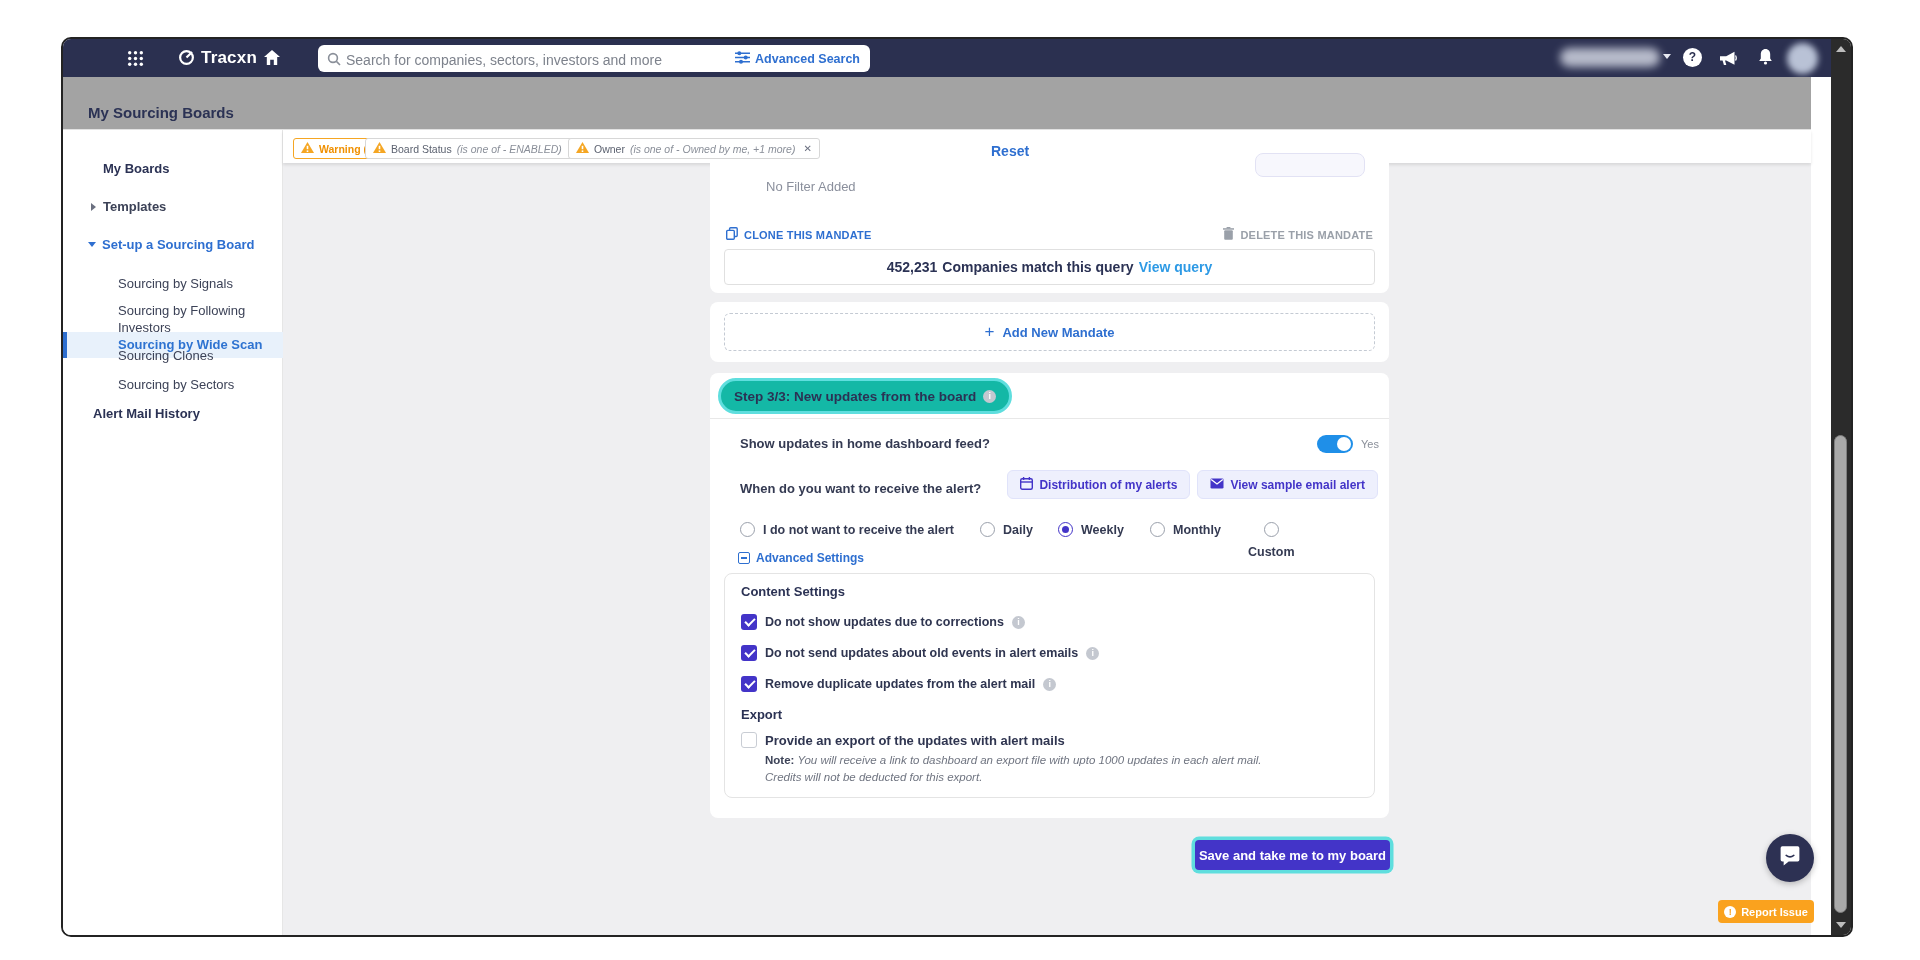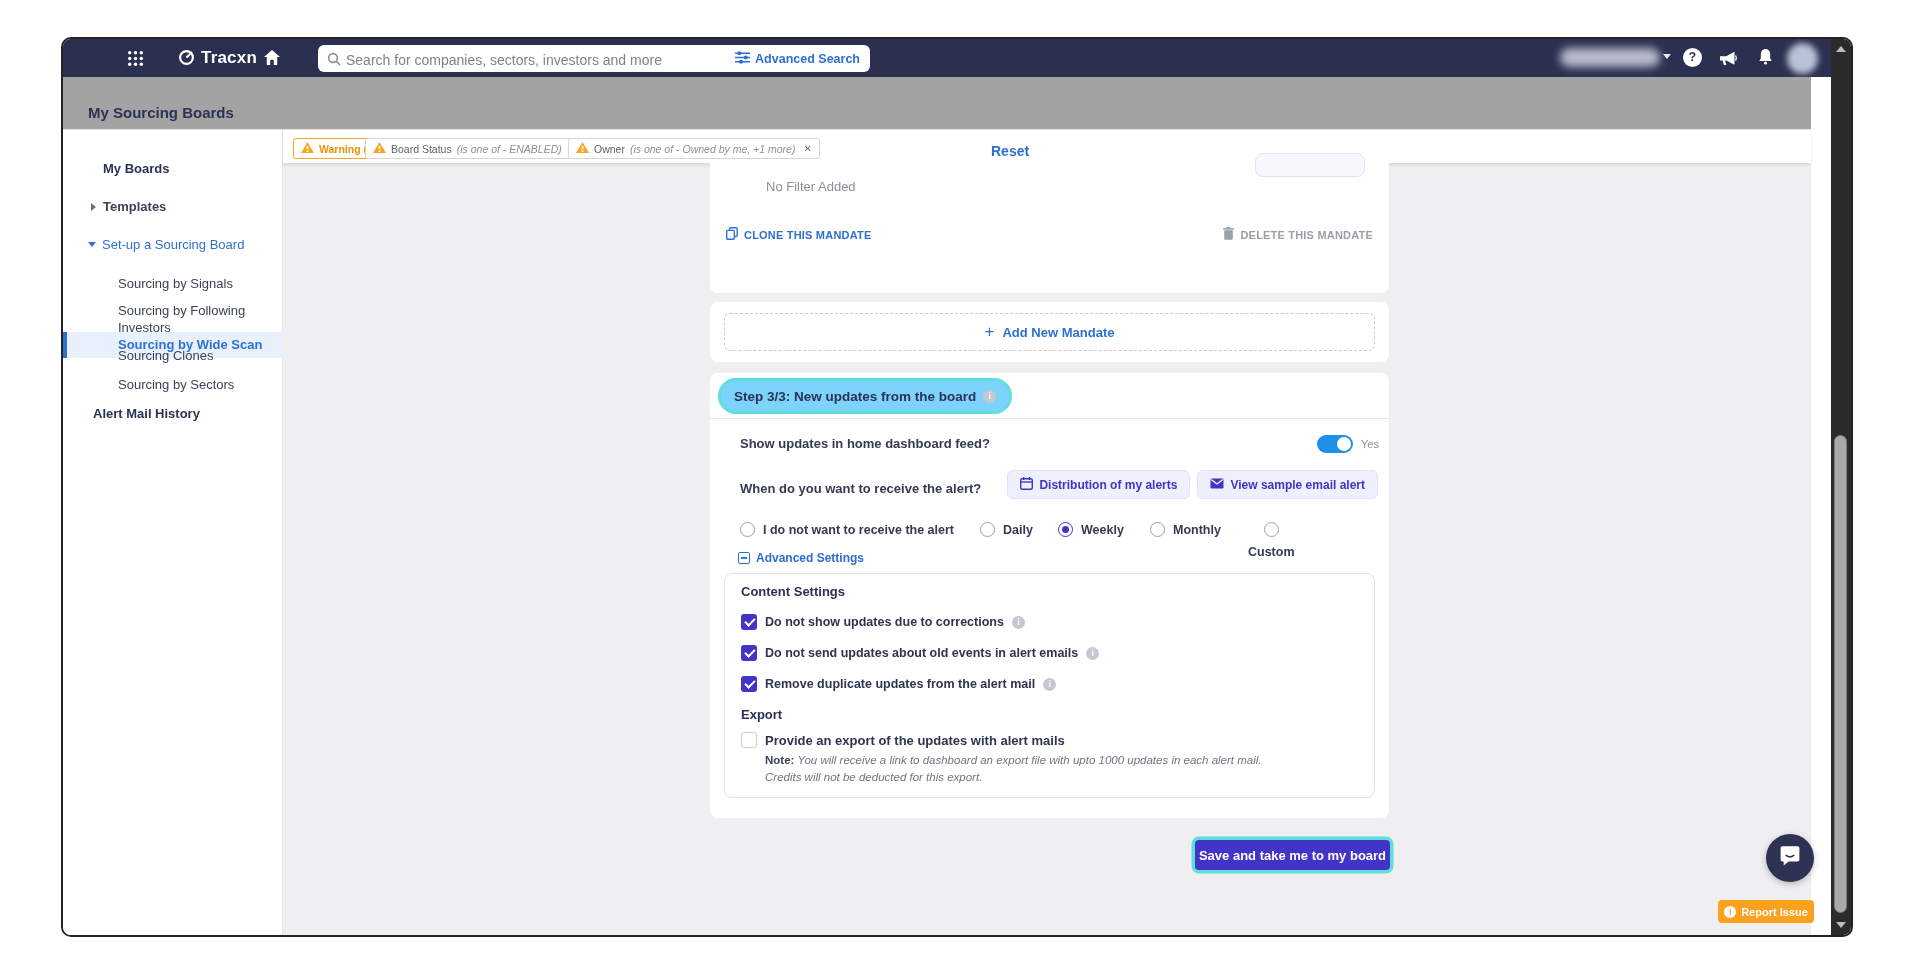--- a/index.html
+++ b/index.html
@@ -58,21 +58,21 @@
   .query-box { position:absolute; left:14px; right:14px; top:86px; height:36px; border:1px solid #e0e0e0; border-radius:4px; display:flex; align-items:center; justify-content:center; font-size:14px; font-weight:700; color:#2b3254; gap:5px; }
   .view-query { color:#2e9ae5; cursor:pointer; }
 
   .card2 { top:263px; height:60px; }
   .dashed-box { position:absolute; left:14px; right:14px; top:11px; height:38px; border:1.5px dashed #c4cad3; border-radius:6px; display:flex; align-items:center; justify-content:center; gap:8px; color:#2e6fd0; cursor:pointer; }
   .dashed-box .plus { font-size:17px; font-weight:400; }
   .dashed-box .lbl { font-size:13px; font-weight:600; }
 
   .card3 { top:334px; height:445px; }
   .step-header { position:absolute; left:0; top:0; width:679px; height:46px; border-bottom:1px solid #e8e8e8; }
-  .step-ring { position:absolute; left:8px; top:5px; height:36px; padding:0 13px; border:3px solid #5fdede; border-radius:18px; display:flex; align-items:center; gap:7px; background:#7dd3fc; }
+  .step-ring { position:absolute; left:8px; top:5px; height:36px; padding:0 13px; border:3px solid #5fdede; border-radius:18px; display:flex; align-items:center; gap:7px; background:#14b8a6; }
   .step-title { font-size:13.5px; font-weight:700; color:#2b3254; white-space:nowrap; }
   .info-i { display:inline-block; width:13px; height:13px; border-radius:50%; background:#c4c8d0; color:#fff; font-size:9px; font-weight:700; text-align:center; line-height:13px; font-style:normal; }
   .row-label { font-size:13px; font-weight:600; color:#343a52; white-space:nowrap; }
   .toggle { position:absolute; width:36px; height:18px; border-radius:9px; background:#1f8fe8; cursor:pointer; }
   .toggle .knob { position:absolute; right:2px; top:2px; width:14px; height:14px; border-radius:50%; background:#fff; }
   .toggle-state { position:absolute; font-size:11px; color:#8a8f99; }
   .btn-row { position:absolute; right:11px; top:97px; display:flex; gap:7px; }
   .lav-btn { height:29px; display:flex; align-items:center; gap:6px; padding:0 12px; background:#eef0fd; border:1px solid #e0e3fa; border-radius:6px; font-size:12px; font-weight:700; color:#4334c8; cursor:pointer; white-space:nowrap; }
   .radio { display:inline-block; width:15px; height:15px; border-radius:50%; border:1.5px solid #9aa0ab; background:#fff; vertical-align:-3px; cursor:pointer; }
   .radio.sel { border:1.5px solid #4334c8; position:relative; }
@@ -181,21 +181,21 @@
     <span class="sb-down"></span>
   </div>
 
   <div class="titlebar">
     <span class="page-title">My Sourcing Boards</span>
   </div>
 
   <div class="sidebar">
     <span class="side-item" style="left:40px;top:31px;font-weight:700;color:#2b3254;">My Boards</span>
     <span class="side-item" style="left:28px;top:69px;font-weight:700;"><span class="caret-right"></span><span>Templates</span></span>
-    <span class="side-item" style="left:25px;top:107px;font-weight:400;color:#2e6fd0;"><span class="caret-down"></span><span>Set-up a Sourcing Board</span></span>
+    <span class="side-item" style="left:25px;top:107px;font-weight:700;color:#2e6fd0;"><span class="caret-down"></span><span>Set-up a Sourcing Board</span></span>
     <div class="active-item">
         <span>Sourcing by Wide Scan</span>
       </div>
     <span class="side-item" style="left:55px;top:146px;">Sourcing by Signals</span>
     <span class="side-item" style="left:55px;top:172px;width:150px;white-space:normal;line-height:17px;">Sourcing by Following Investors</span>
     <span class="side-item" style="left:55px;top:218px;">Sourcing Clones</span>
     <span class="side-item" style="left:55px;top:247px;">Sourcing by Sectors</span>
     <span class="side-item" style="left:30px;top:276px;font-weight:700;color:#2b3254;">Alert Mail History</span>
   </div>
 
@@ -245,20 +245,25 @@
       <span>CLONE THIS MANDATE</span>
     </span>
     <span class="delete-link">
       <span><svg width="11" height="13" viewBox="0 0 11 13">
             <rect x="1.2" y="3.2" width="8.6" height="9.5" rx="1" fill="#9aa0a9"></rect>
             <rect x="0" y="1.2" width="11" height="1.5" fill="#9aa0a9"></rect>
             <rect x="3.6" y="0" width="3.8" height="1.5" fill="#9aa0a9"></rect>
           </svg></span>
       <span>DELETE THIS MANDATE</span>
     </span>
+    <div class="query-box">
+      <span>452,231</span>
+      <span>Companies match this query</span>
+      <span class="view-query">View query</span>
+    </div>
   </div>
 
   <div class="card card2">
     <div class="dashed-box">
       <span class="plus">+</span>
       <span class="lbl">Add New Mandate</span>
     </div>
   </div>
 
   <div class="card card3">

